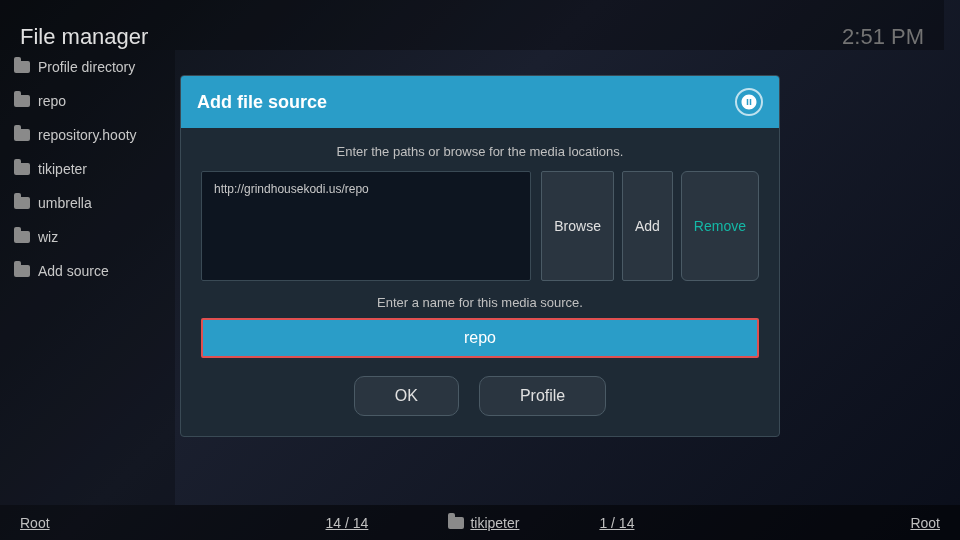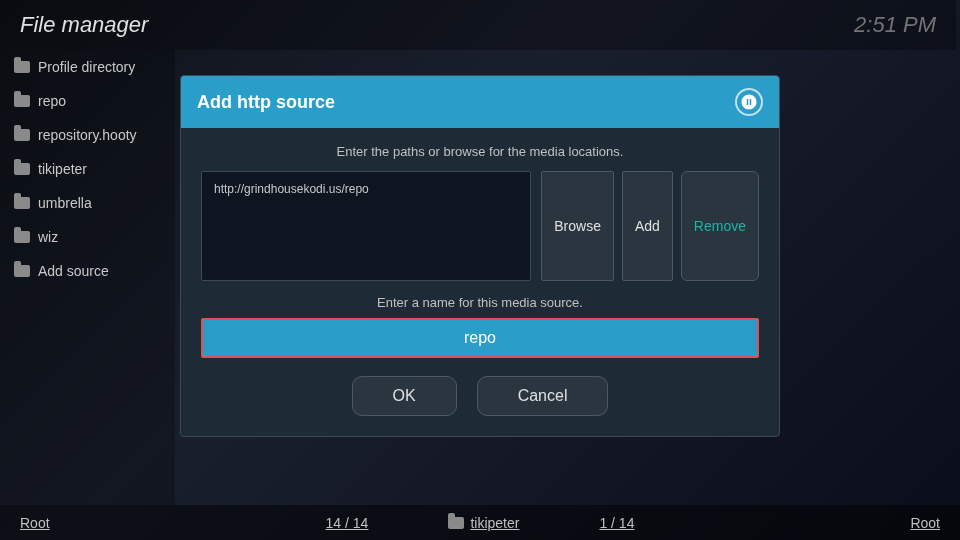--- a/index.html
+++ b/index.html
@@ -19,28 +19,27 @@
       position: absolute;
       inset: 0;
       background: linear-gradient(135deg, #0d1117 0%, #1a1f2e 40%, #0a0e1a 100%);
     }
 
     
     .topbar {
       position: absolute;
       top: 0;
       left: 0;
-      right: 4px;
+      right: 16px;
       height: 50px;
       display: flex;
-      align-items: center;
+      align-items: flex-end;
       justify-content: space-between;
       padding: 0 20px;
       background: rgba(0,0,0,0.3);
-      font-style: italic;
     }
 
     .topbar-title {
       font-size: 22px;
       font-weight: normal;
       color: #e0e0e0;
     }
 
     .topbar-time {
       font-size: 22px;
@@ -289,21 +288,21 @@
     <span>wiz</span>
   </div>
   <div class="sidebar-item">
     <span class="folder-icon"></span>
     <span>Add source</span>
   </div>
 </div>
 
 <div class="dialog">
   <div class="dialog-header">
-    <span class="dialog-title">Add http source</span>
+    <span class="dialog-title">Add file source</span>
     <div class="dialog-kodi-icon">
       <svg viewBox="0 0 24 24">
         <path d="M12 2C6.48 2 2 6.48 2 12s4.48 10 10 10 10-4.48 10-10S17.52 2 12 2zm-1 14H9V8h2v8zm4 0h-2V8h2v8z"></path>
       </svg>
     </div>
   </div>
 
   <div class="dialog-body">
     <div class="dialog-instruction">Enter the paths or browse for the media locations.</div>
 
@@ -319,21 +318,21 @@
     </div>
 
     <div class="name-instruction">Enter a name for this media source.</div>
 
     <div class="name-input-wrapper">
       <input class="name-input" type="text" value="repo" style="">
     </div>
 
     <div class="dialog-actions">
       <button class="action-btn">OK</button>
-      <button class="action-btn">Cancel</button>
+      <button class="action-btn">Profile</button>
     </div>
   </div>
 </div>
 
 <div class="bottombar">
   <span>Root</span>
   <div class="bottombar-center">
     <span>14 / 14</span>
     <div class="status-right">
       <span class="folder-icon"></span>

